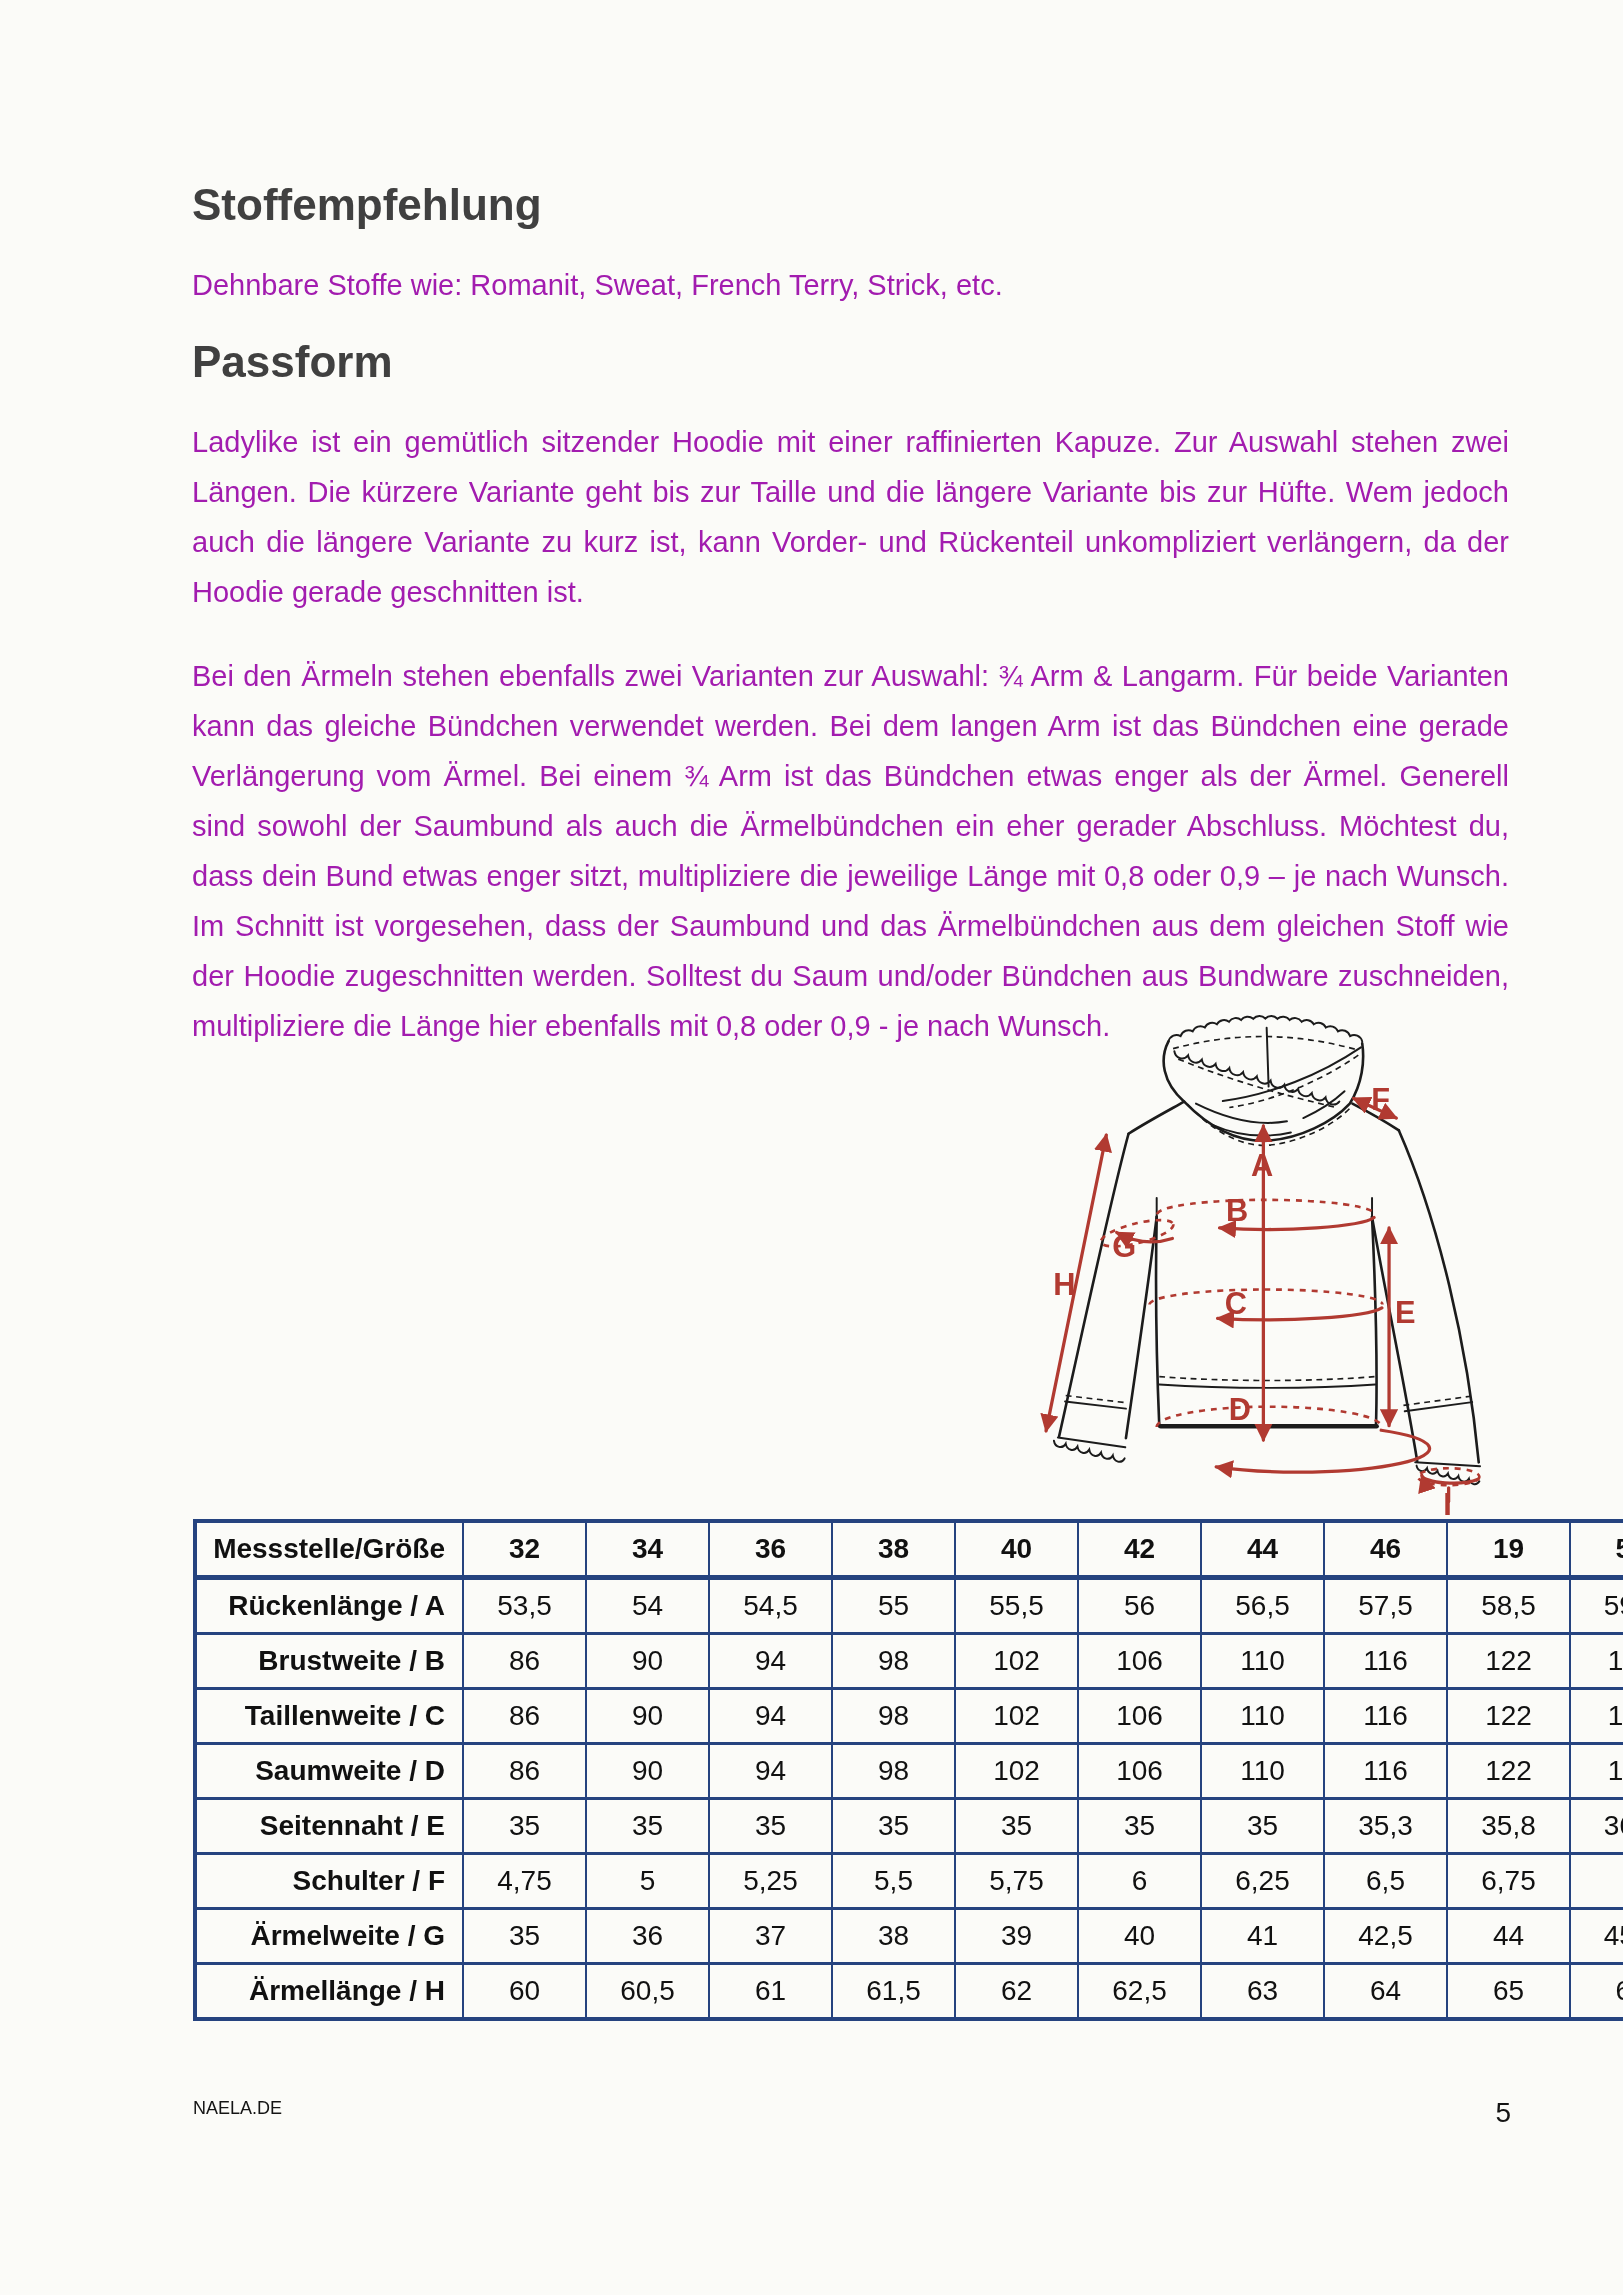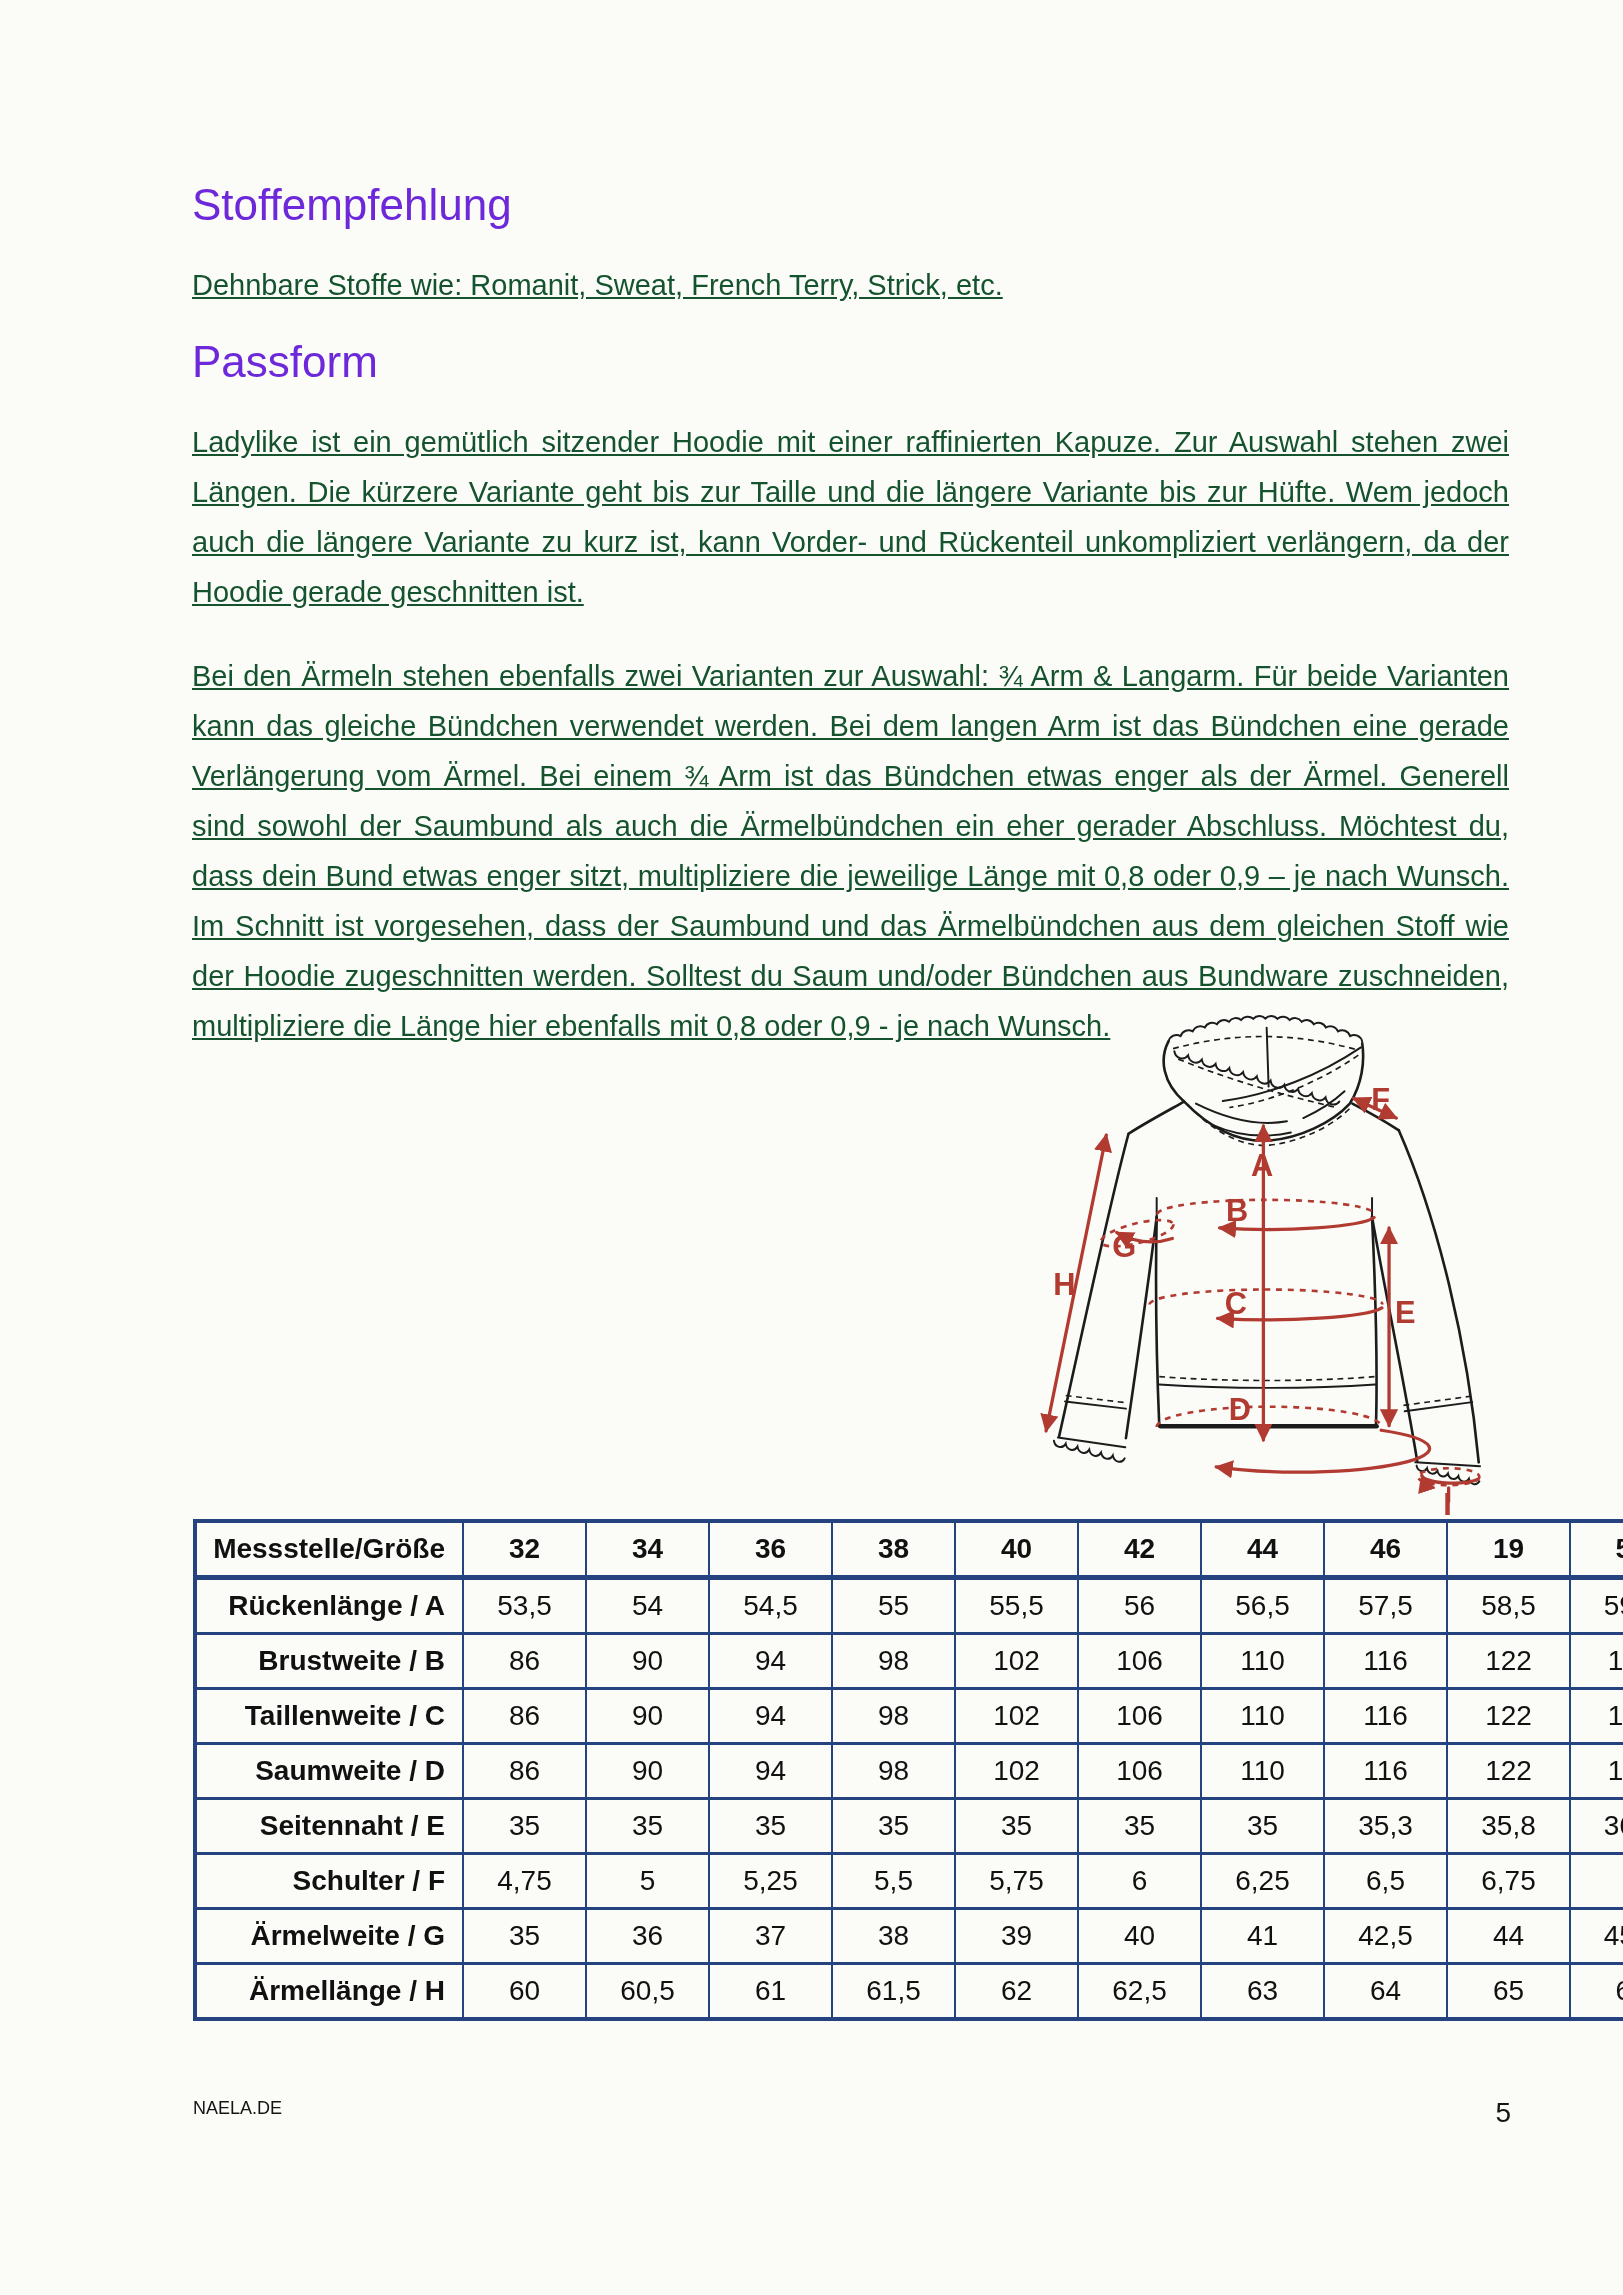--- a/index.html
+++ b/index.html
@@ -1,26 +1,26 @@
 <!DOCTYPE html>
 <html lang="de" style="font-size:10.5px"><head>
 <meta charset="utf-8">
 <style>
   html,body{margin:0;padding:0;background:#e8e8e8;}
   .page{
     position:relative;width:1623px;height:2295px;background:#fbfbf8;
     font-family:"Liberation Sans",sans-serif;color:#151515;overflow:hidden;
   }
   .h1{
-    position:absolute;left:192px;margin:0;font-size:44px;font-weight:400;
-    color:#6d28d9;line-height:1;letter-spacing:0px;
+    position:absolute;left:192px;margin:0;font-size:44px;font-weight:700;
+    color:#404040;line-height:1;letter-spacing:0px;
   }
   .para{
     position:absolute;left:192px;width:1317px;margin:0;
-    font-size:29px;line-height:50px;color:#14532d;text-decoration:underline;
+    font-size:29px;line-height:50px;color:#a21caf;
   }
   .just{text-align:justify;}
   .diagram{
     position:absolute;left:978px;top:1004px;width:576px;height:537px;margin:0;
   }
   .diagram svg{display:block;width:100%;height:100%;}
   .ln{fill:none;stroke:#1c1c1c;stroke-width:4;stroke-linecap:round;stroke-linejoin:round;}
   .ln2{fill:none;stroke:#1c1c1c;stroke-width:3;stroke-linecap:round;}
   .thick{fill:none;stroke:#1c1c1c;stroke-width:7;stroke-linecap:round;}
   .dash{fill:none;stroke:#1c1c1c;stroke-width:2.5;stroke-dasharray:9 7;}

